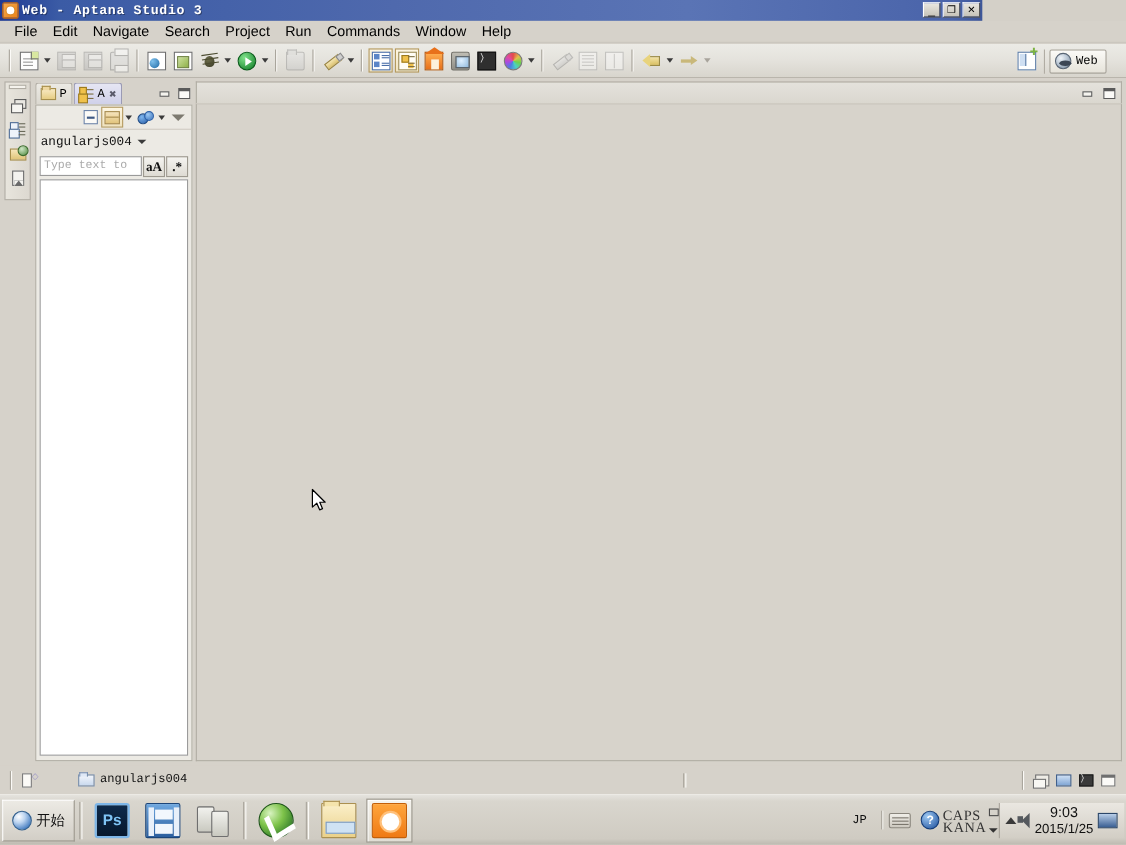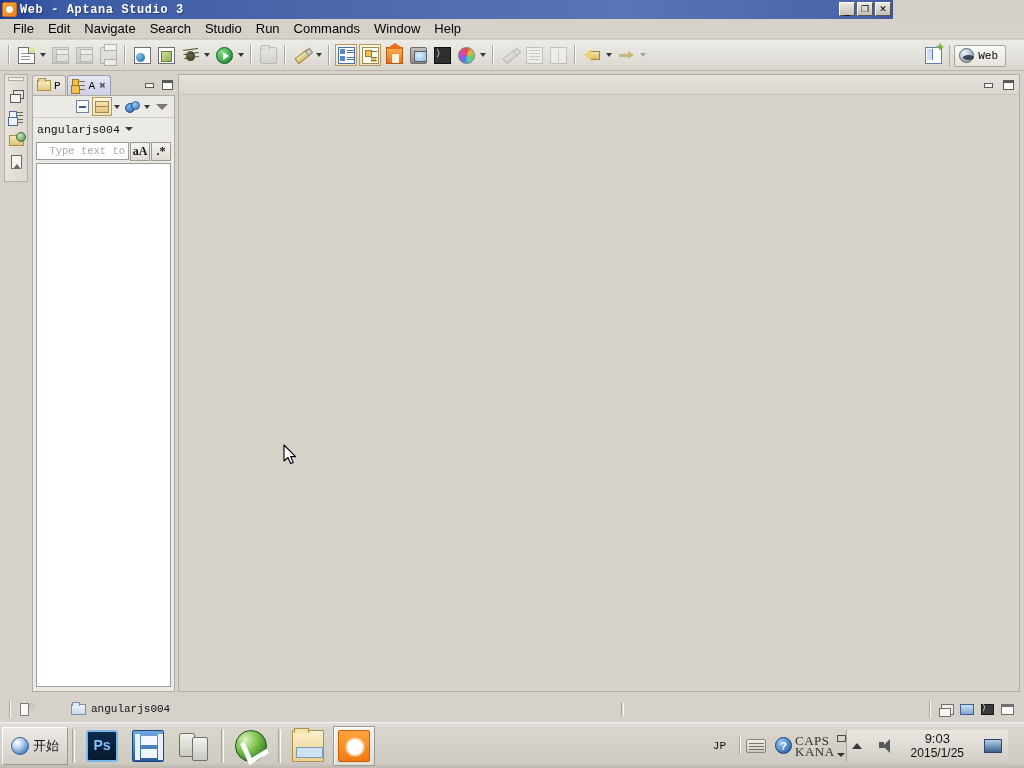--- a/index.html
+++ b/index.html
@@ -281,21 +281,21 @@
 
   .project-row { height:22px; display:flex; align-items:center; padding-left:4px; gap:5px; }
   .project-name { font-family:"Liberation Mono", monospace; font-size:11.5px; color:#111; }
   .caret-dn { width:0;height:0; border-left:4px solid transparent; border-right:4px solid transparent;
      border-top:4px solid #3a3a3a; }
 
   .filter-row { height:22px; display:flex; align-items:center; padding:0 3px; gap:1px; }
   .filter-input {
     flex:1; height:18px; background:#fff; border:1px solid #9a9a9a;
     font-family:"Liberation Mono", monospace; font-size:10.5px; color:#aaa;
-    padding:0 3px; line-height:16px; overflow:hidden; white-space:nowrap;text-align:right;
+    padding:0 3px; line-height:16px; overflow:hidden; white-space:nowrap;
   }
   .filter-btn {
     width:20px; height:19px; background: linear-gradient(to bottom,#f5f4f0,#dedbd3);
     border:1px solid #9d998f; display:flex; align-items:center; justify-content:center;
     font-family:"Liberation Serif", serif; font-size:12px; font-weight:bold; color:#111; cursor:default;text-align:right;
   }
   .tree-area { flex:1; background:#ffffff; border:1px solid #9b9b9b; margin:1px 3px 4px 3px; }
 
   
   .editorarea { position:absolute; left:178px; top:3px; width:842px; height:618px; }
@@ -378,37 +378,37 @@
   .tic.folderwin { background: linear-gradient(to bottom,#fbefc9,#ead18a); border:1px solid #ab9050; border-radius:1px; }
   .tic.folderwin::before { content:""; position:absolute; left:1px; top:-3px; width:13px;height:4px;
      background:#f5e4ac; border:1px solid #ab9050; border-bottom:none; }
   .tic.folderwin::after { content:""; position:absolute; left:3px; bottom:3px; width:25px;height:9px;
      background:#cfe2f4; border:1px solid #7d9bbd; }
   .tic.aptana { background: linear-gradient(to bottom,#ffa53c,#ef7a14); border:1px solid #c35f08; border-radius:2px; }
   .tic.aptana::after { content:""; position:absolute; left:8px; top:8px; width:16px;height:16px;
      border-radius:50%; background:#fff; box-shadow: 0 0 0 2px #ffc07a; }
 
   
-  .tray { margin-left:auto; display:flex; align-items:center; height:46px; padding-right:16px; }
+  .tray { margin-left:auto; display:flex; align-items:center; height:46px; padding-right:2px; }
   .tray-text { font-family:"Liberation Mono", monospace; font-size:11px; color:#111; }
   .ime-kbd { width:20px;height:14px; background: linear-gradient(to bottom,#f0eee8,#cdc9c0);
      border:1px solid #8a867d; border-radius:2px; position:relative; }
   .ime-kbd::after { content:""; position:absolute; left:2px; top:3px; width:15px;height:1px; background:#7a766d;
      box-shadow: 0 3px 0 #7a766d, 0 6px 0 #7a766d; }
   .help-orb { width:17px;height:17px; border-radius:50%;
      background: radial-gradient(circle at 32% 28%, #9dc8f2, #1c4f9c); border:1px solid #143d7a;
      color:#fff; font-size:11px; font-weight:bold; display:flex; align-items:center; justify-content:center;
      font-family:"Liberation Sans", sans-serif; }
   .caps-block { display:flex; flex-direction:column; line-height:11px; margin-left:3px; }
   .caps-line { font-family:Liberation Serif, serif; font-size:13px; color:#333; letter-spacing:0.5px; }
   .caps-extra { display:flex; flex-direction:column; justify-content:space-between; height:22px; margin-left:2px; }
   .mini-restore { width:9px;height:7px; border:1px solid #4a4a4a; }
   .mini-caret { width:0;height:0; border-left:4px solid transparent; border-right:4px solid transparent;
      border-top:4px solid #333; }
-  .tray-panel { display:flex; align-items:center; gap:17px; height:32px; padding:0 6px 0 5px;
+  .tray-panel { display:flex; align-items:center; gap:1px; height:32px; padding:0 6px 0 5px;
      background: linear-gradient(to bottom,#eae7e1,#d2cec5); border-left:1px solid #a9a59c; }
   .chev-up { width:0;height:0; border-left:5px solid transparent; border-right:5px solid transparent;
      border-bottom:6px solid #3a3a3a; }
   .speaker { width:15px;height:13px; position:relative; }
   .speaker::before { content:""; position:absolute; left:0; top:3px; width:5px;height:6px; background:#55595e; }
   .speaker::after { content:""; position:absolute; left:4px; top:0;
      border-top:7px solid transparent; border-bottom:7px solid transparent; border-right:7px solid #55595e; }
   .clock { display:flex; flex-direction:column; align-items:center; line-height:15px; }
   .clock-time { font-family:"Liberation Sans", sans-serif; font-size:13px; color:#111; }
   .clock-date { font-family:"Liberation Sans", sans-serif; font-size:12px; color:#111; }
@@ -437,21 +437,21 @@
           <i>✕</i>
         </div>
     </div>
   </div>
 
   <div class="menubar">
     <div class="menu-item">File</div>
     <div class="menu-item">Edit</div>
     <div class="menu-item">Navigate</div>
     <div class="menu-item">Search</div>
-    <div class="menu-item">Studio</div>
+    <div class="menu-item">Project</div>
     <div class="menu-item">Run</div>
     <div class="menu-item">Commands</div>
     <div class="menu-item">Window</div>
     <div class="menu-item">Help</div>
   </div>
 
   <div class="toolbar">
     <div class="tb-sep"></div>
 
     <div class="tb-btn">

